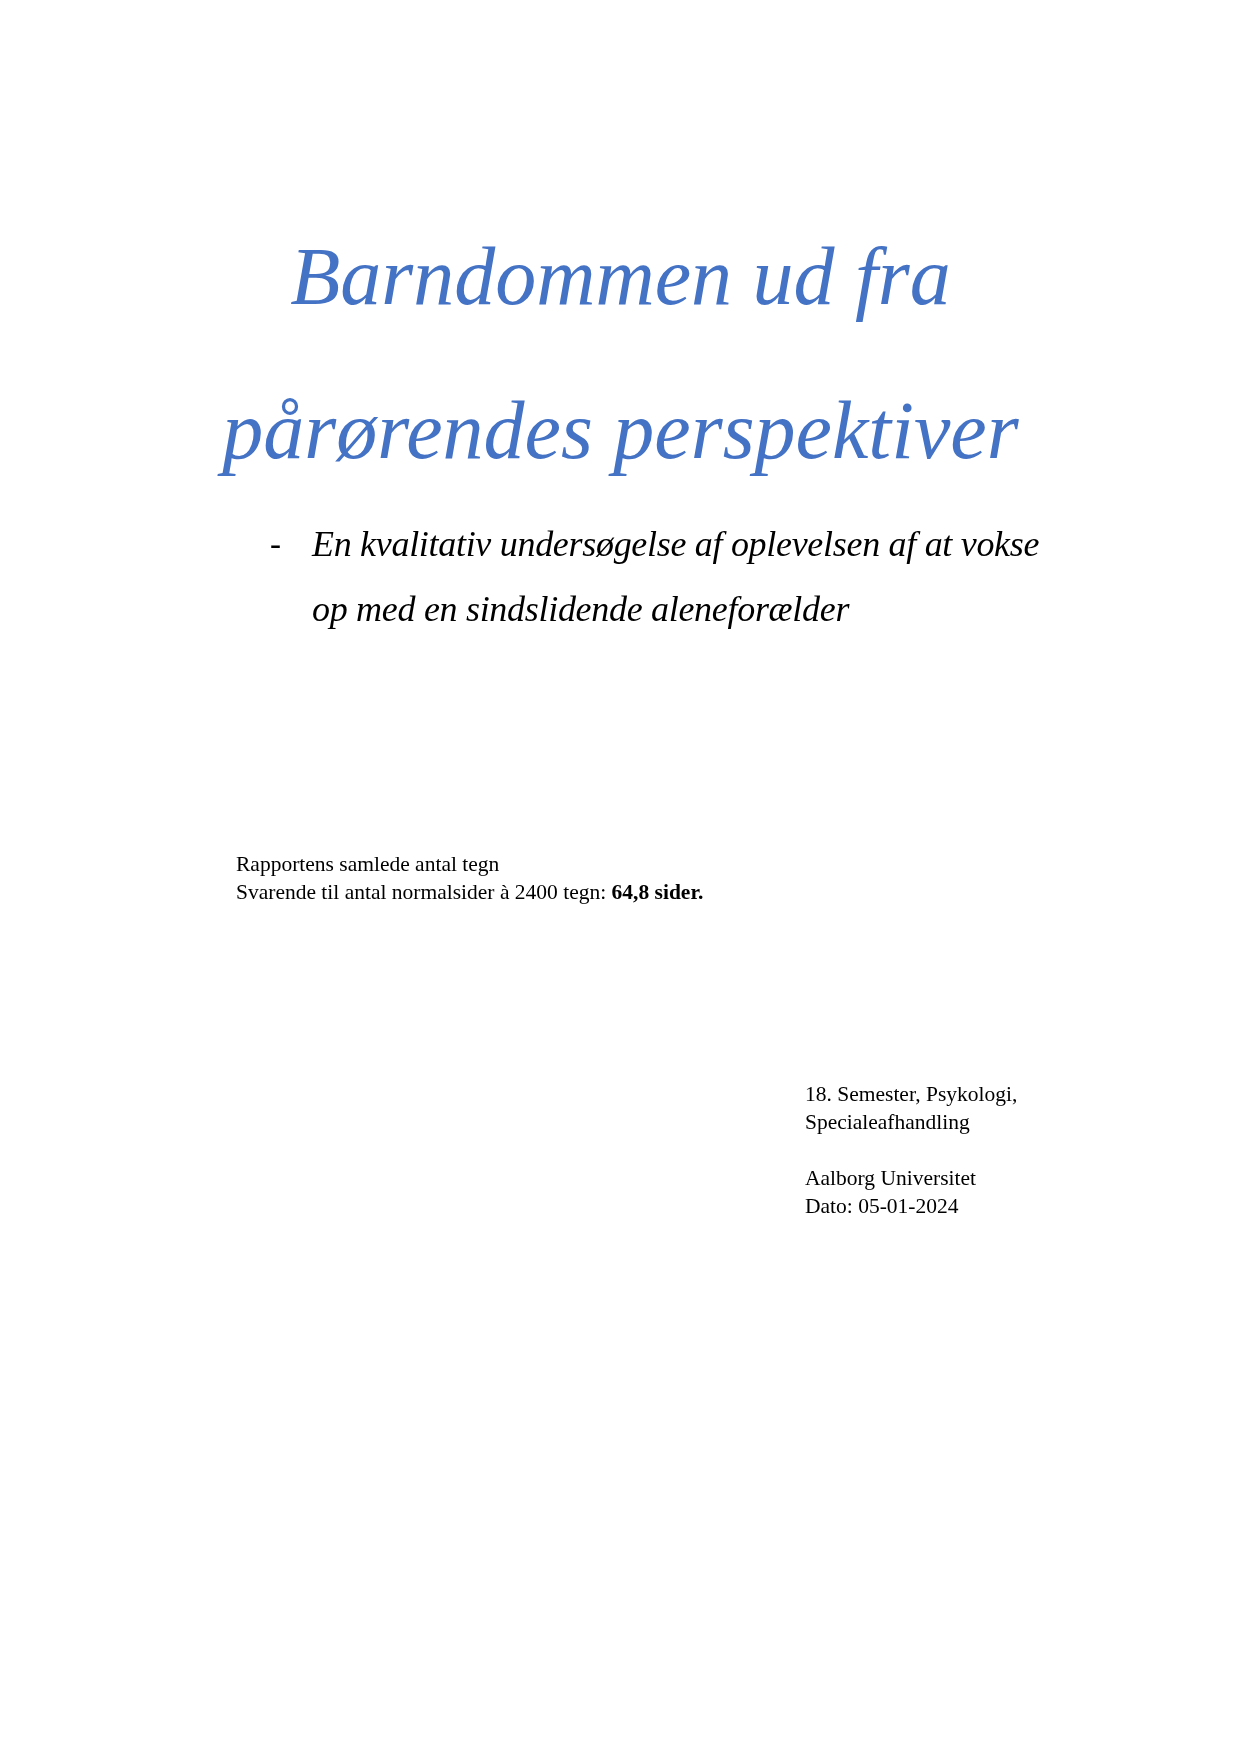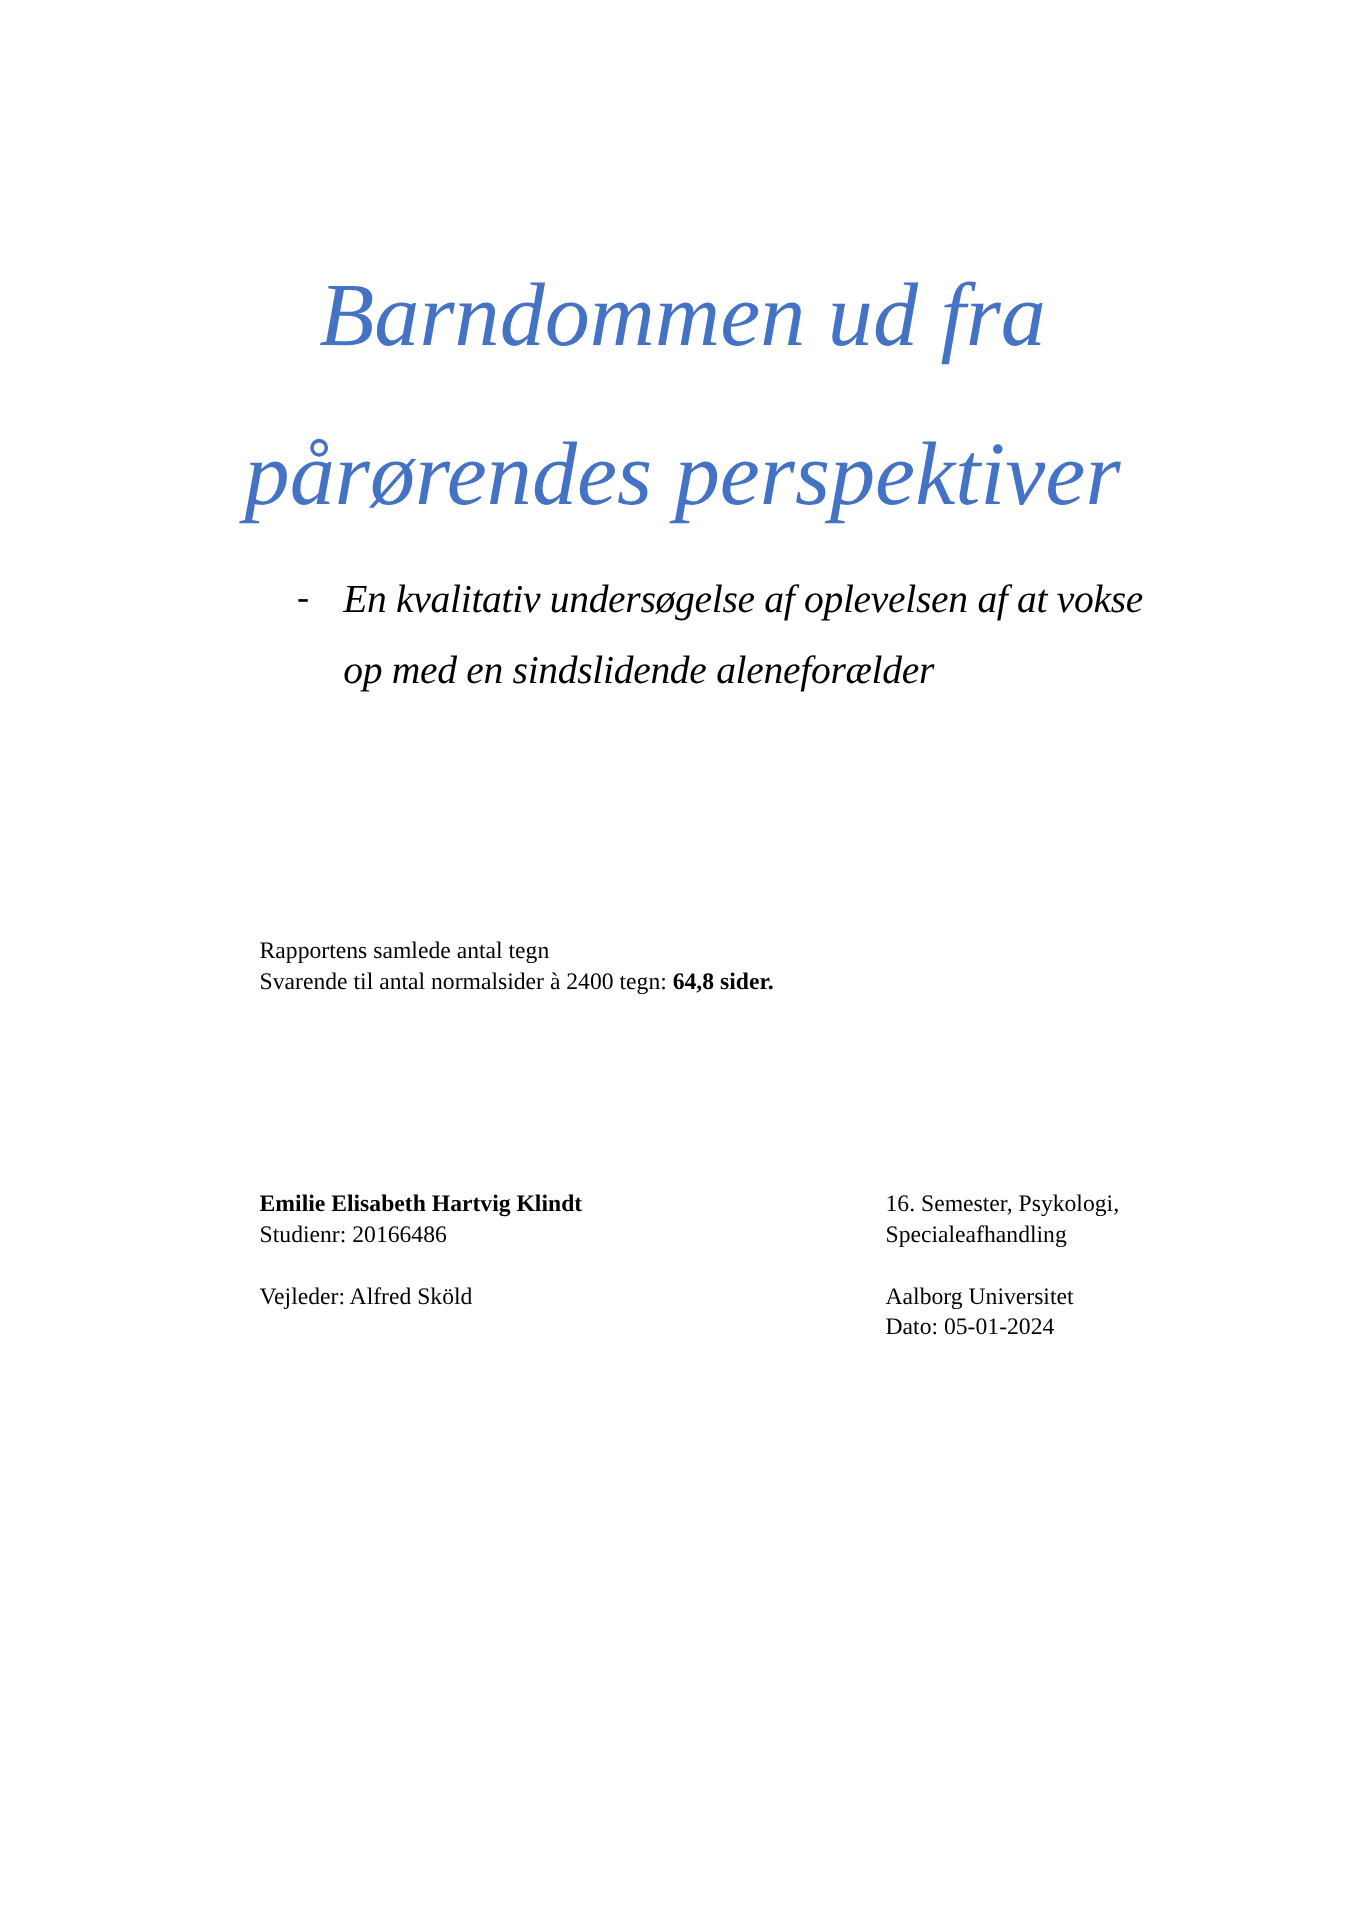--- a/index.html
+++ b/index.html
@@ -25,21 +25,21 @@
       position: absolute;
       left: 0;
       width: 1241px;
       text-align: center;
       font-style: italic;
       font-size: 82px;
       line-height: 1;
       color: #4472C4;
       white-space: nowrap;
     }
-    .title.l1 { top: 246px; }
+    .title.l1 { top: 236px; }
     .title.l2 { top: 390px; }
     .subtitle-dash {
       position: absolute;
       left: 270px;
       top: 528px;
       font-size: 33px;
       line-height: 1;
     }
     .subtitle-line {
       position: absolute;
@@ -78,28 +78,22 @@
   <div class="subtitle-line s1">En kvalitativ undersøgelse af oplevelsen af at vokse</div>
   <div class="subtitle-line s2">op med en sindslidende aleneforælder</div>
 
   <div class="block count-block">
     <div>Rapportens samlede antal tegn</div>
     <div>
       <span>Svarende til antal normalsider à 2400 tegn: </span><span class="bold">64,8 sider.</span>
     </div>
   </div>
 
-  <div class="block author-block">
-    <div class="bold">Emilie Elisabeth Hartvig Klindt</div>
-    <div>Studienr: 20166486</div>
-    <div class="gap"></div>
-    <div>Vejleder: Alfred Sköld</div>
-  </div>
 
   <div class="block info-block">
-    <div>16. Semester, Psykologi,</div>
+    <div>18. Semester, Psykologi,</div>
     <div>Specialeafhandling</div>
     <div class="gap"></div>
     <div>Aalborg Universitet</div>
     <div>Dato: 05-01-2024</div>
   </div>
 
 </div>
 
 </body></html>

